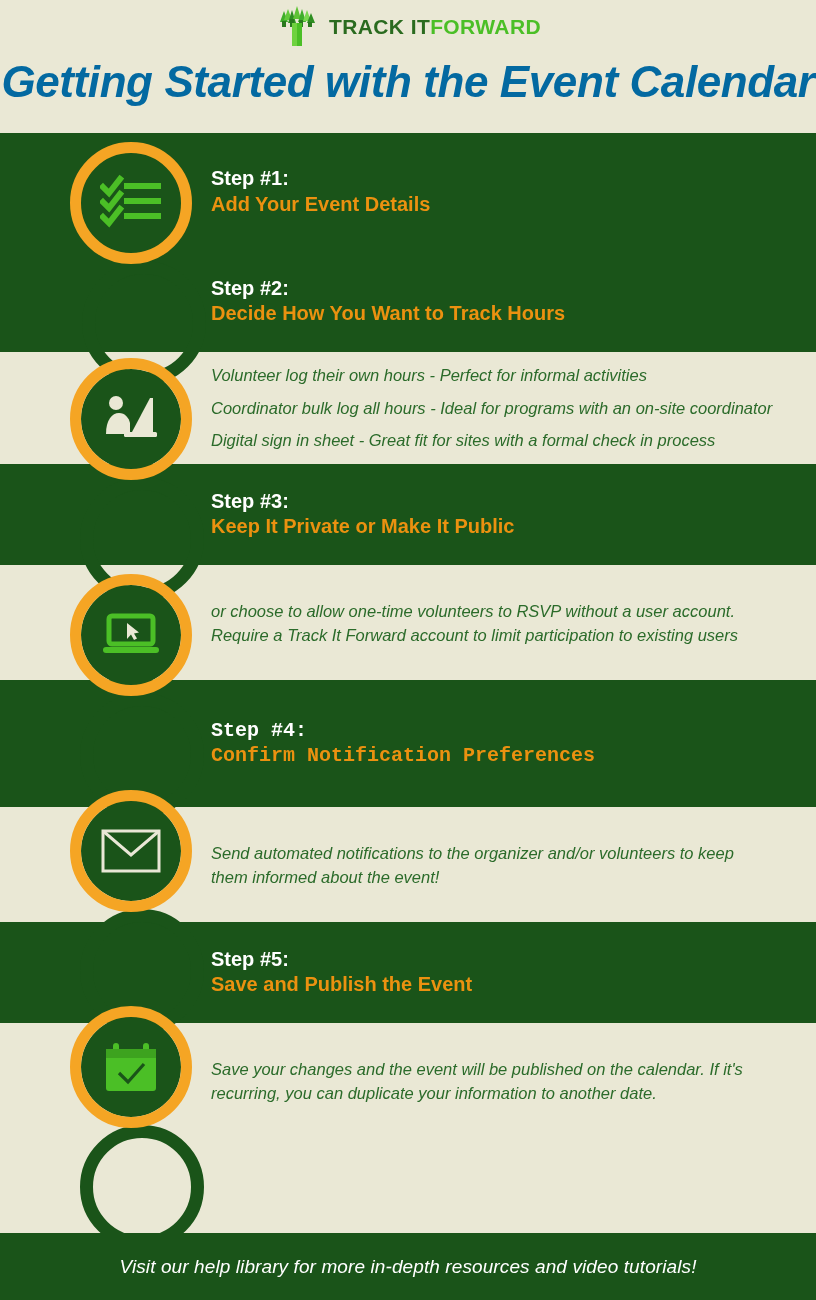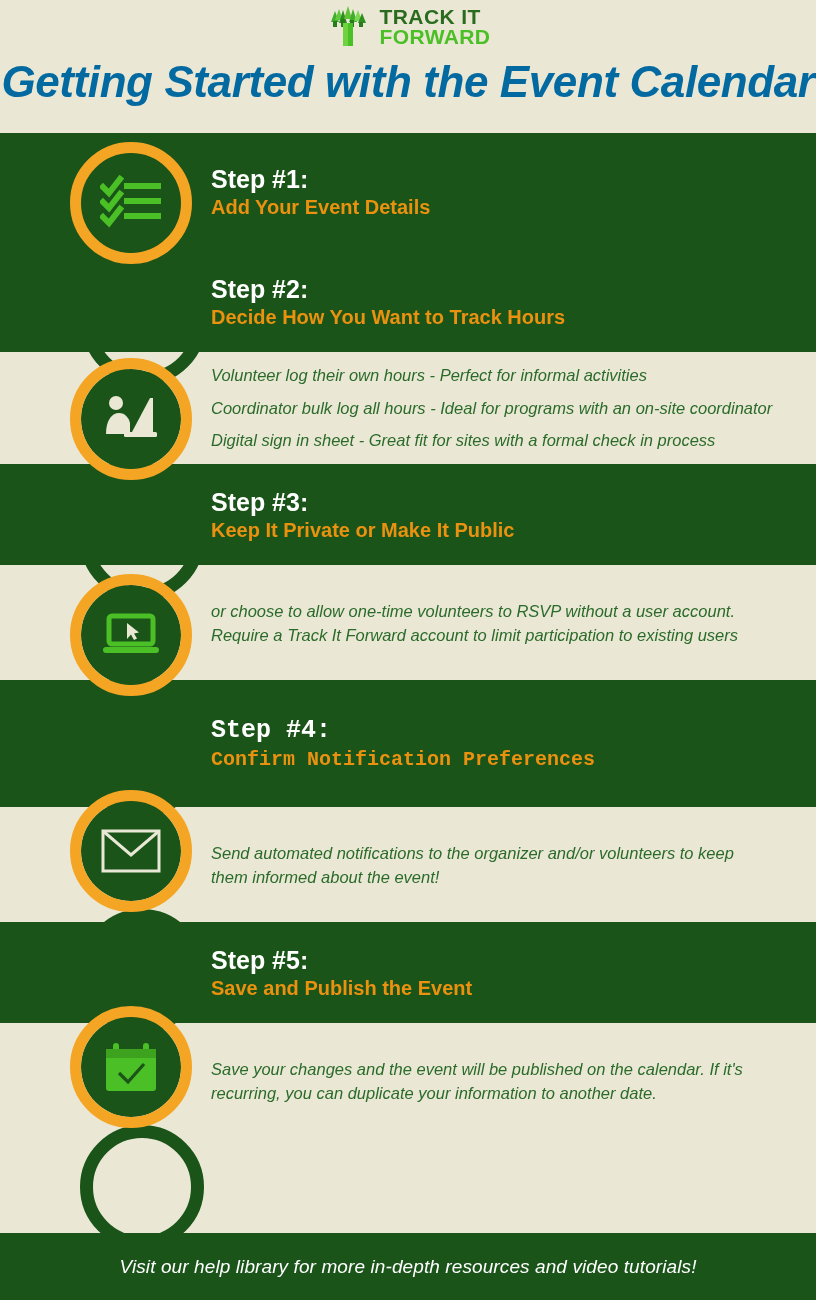--- a/index.html
+++ b/index.html
@@ -12,21 +12,21 @@
   }
   #page { position:relative; width:816px; height:1300px; overflow:hidden; }
 
   
   .header { position:relative; height:133px; background:#eae8d5; }
   .logo-wrap {
     position:absolute; left:0; right:0; top:4px;
     display:flex; align-items:center; justify-content:center; gap:8px;
   }
   .logo-tree { width:46px; height:46px; display:block; }
-  .logo-text { display:flex; flex-direction:column; line-height:0.94; }
+  .logo-text { display:flex; line-height:0.94; }
   .logo-line1 { font-size:21px; font-weight:bold; color:#2a6b1f; letter-spacing:0.4px; }
   .logo-line2 { font-size:21px; font-weight:bold; color:#4bbf26; letter-spacing:0.4px; }
   .title {
     position:absolute; left:0; right:0; top:57px;
     text-align:center;
     font-size:44px; font-weight:bold; font-style:italic;
     color:#0369a1; letter-spacing:-0.4px; white-space:nowrap;
   }
 
   
@@ -36,21 +36,21 @@
   .row.light { background:#eae8d5; }
 
   .row-inner { position:relative; height:100%; }
 
   
   .step-text {
     position:absolute; left:211px; top:50%;
     transform:translateY(-50%);
   }
   .step-num {
-    font-size:25px; font-weight:bold; color:#ffffff;
+    font-size:20px; font-weight:bold; color:#ffffff;
     line-height:1.28; white-space:nowrap;
   }
   .step-head {
     font-size:20px; font-weight:bold; color:#eb9110;
     line-height:1.28; white-space:nowrap;
   }
 
   
   .desc {
     position:absolute; left:211px; top:50%;

